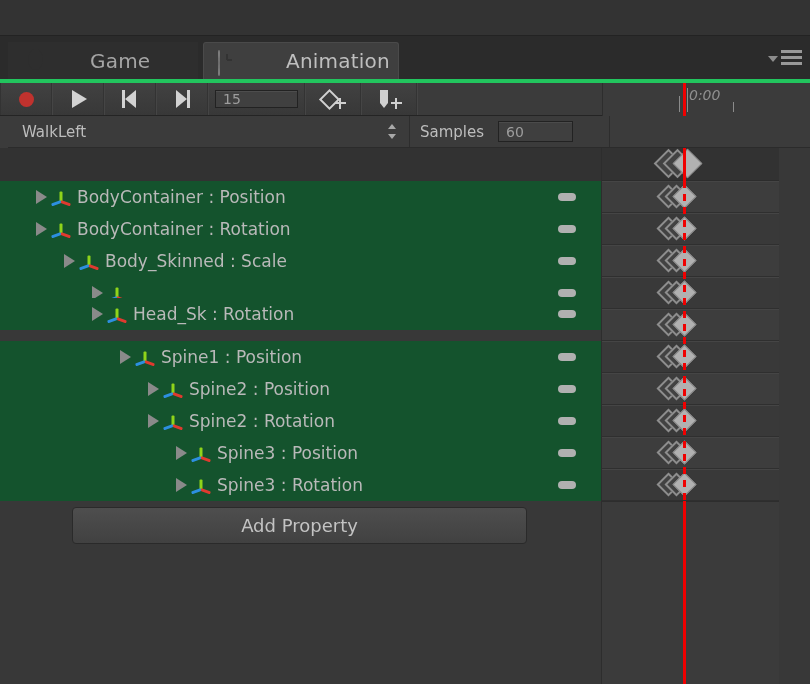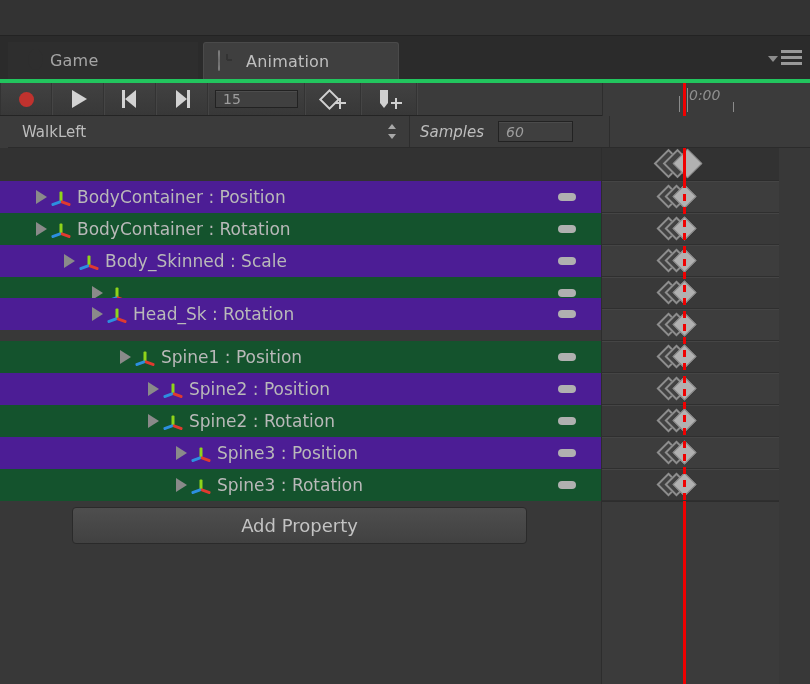--- a/index.html
+++ b/index.html
@@ -40,22 +40,23 @@
     background: #2b2b2b;
   }
   .tab {
     position: absolute;
     top: 6px;
     height: 37px;
     box-sizing: border-box;
     display: flex;
     align-items: center;
     padding: 0 14px;
-    font-size: 16px;
+    font-size: 20px;
     letter-spacing: .2px;
+    gap: 40px;
   }
   .tab-inactive {
     left: 8px;
     width: 190px;
     background: #2e2e2e;
     color: #a5a5a5;
   }
   .tab-active {
     left: 203px;
     width: 196px;
@@ -336,21 +337,20 @@
   .updown::after  { bottom: 0; border-top: 5px solid #a8a8a8; }
   .samples-box {
     width: 200px;
     display: flex;
     align-items: center;
     padding-left: 10px;
     box-sizing: border-box;
     font-size: 15px;
     color: #bdbdbd;
     border-right: 1px solid #2d2d2d;
-    font-style: italic;
   }
   .samples-field {
     width: 75px; height: 21px;
     margin-left: 14px;
     background: #3f3f3f;
     border: 1px solid #222;
     box-shadow: inset 0 1px 0 #4b4b4b;
     display: flex;
     align-items: center;
     padding-left: 7px;
@@ -398,21 +398,21 @@
 
   
   .prop-row {
     position: absolute;
     left: 0;
     width: 602px;
     height: 32px;
     display: flex;
     align-items: center;
   }
-  .prop-row.odd  { background: #4c1d95; }
+  .prop-row.odd  { background: #14532d; }
   .prop-row.even { background: #14532d; }
 
   .tri {
     width: 0; height: 0;
     border-top: 7px solid transparent;
     border-bottom: 7px solid transparent;
     border-left: 11px solid #8a8a8a;
     flex: 0 0 auto;
     margin-right: 5px;
   }

